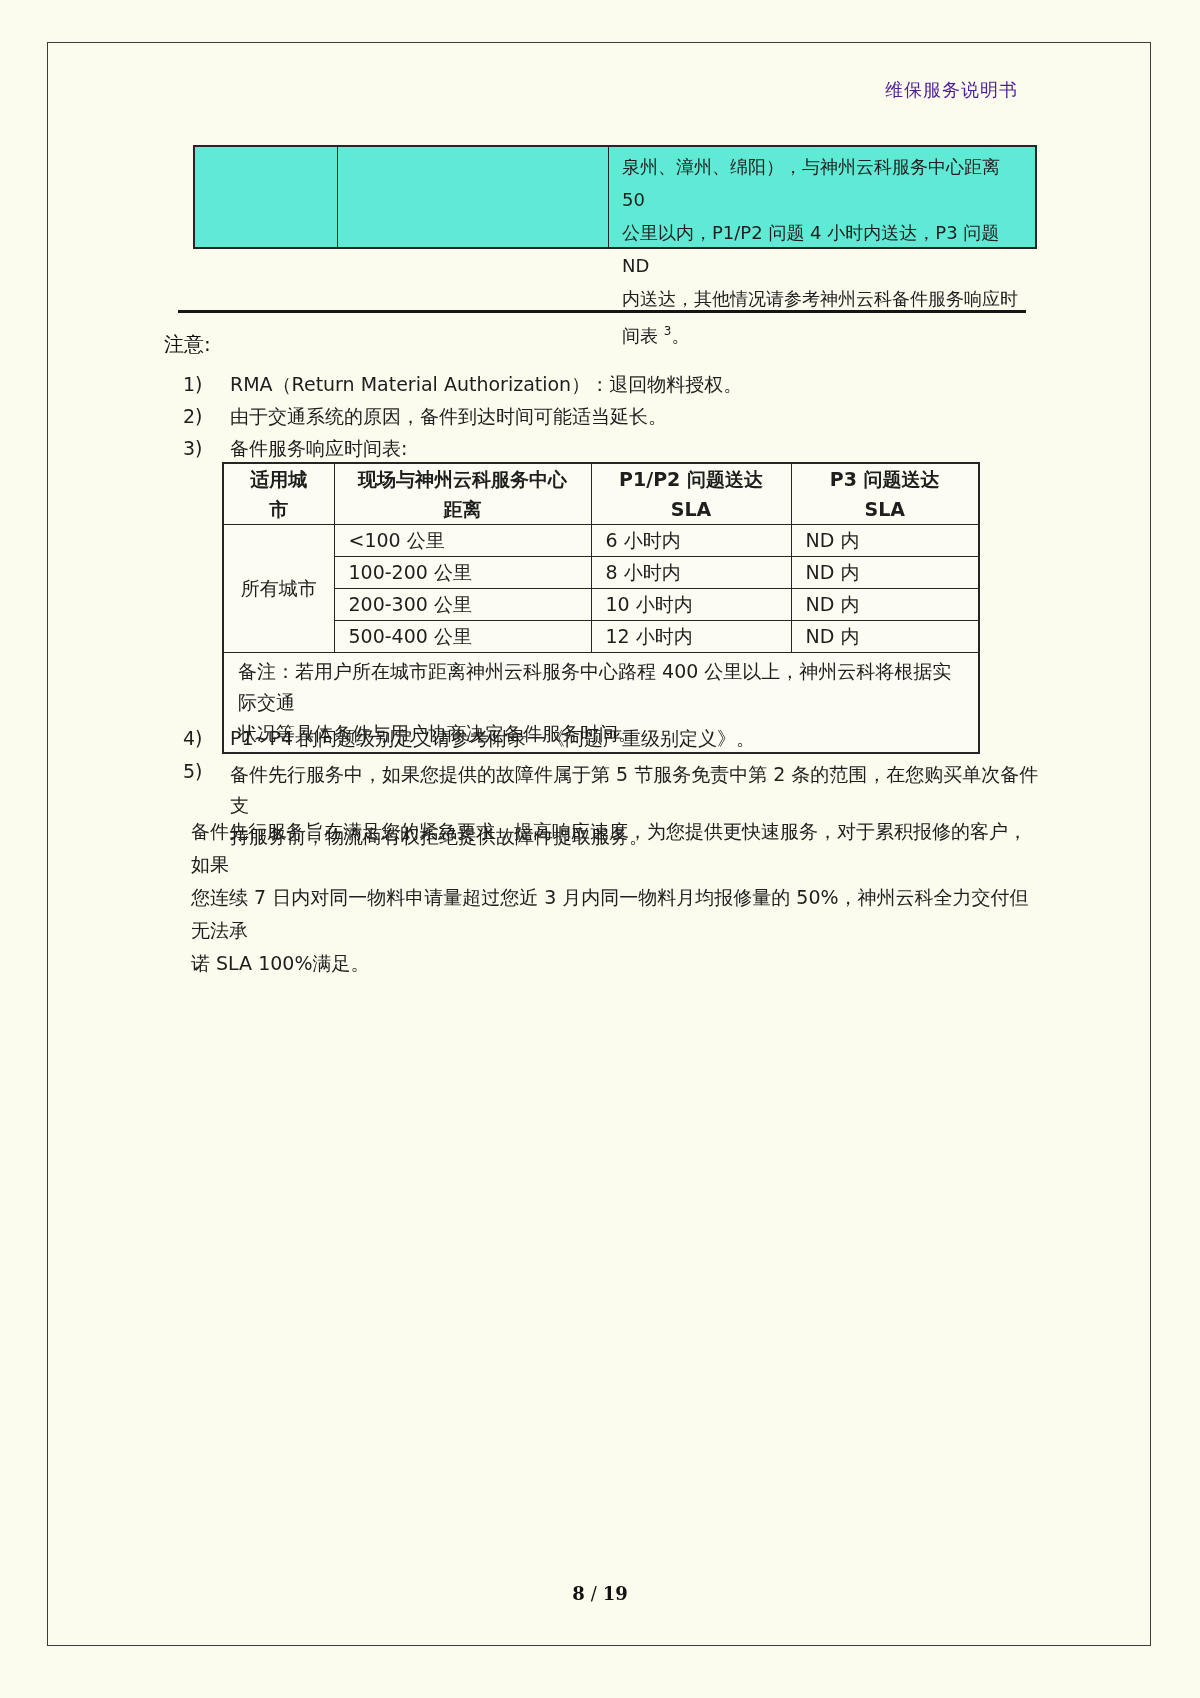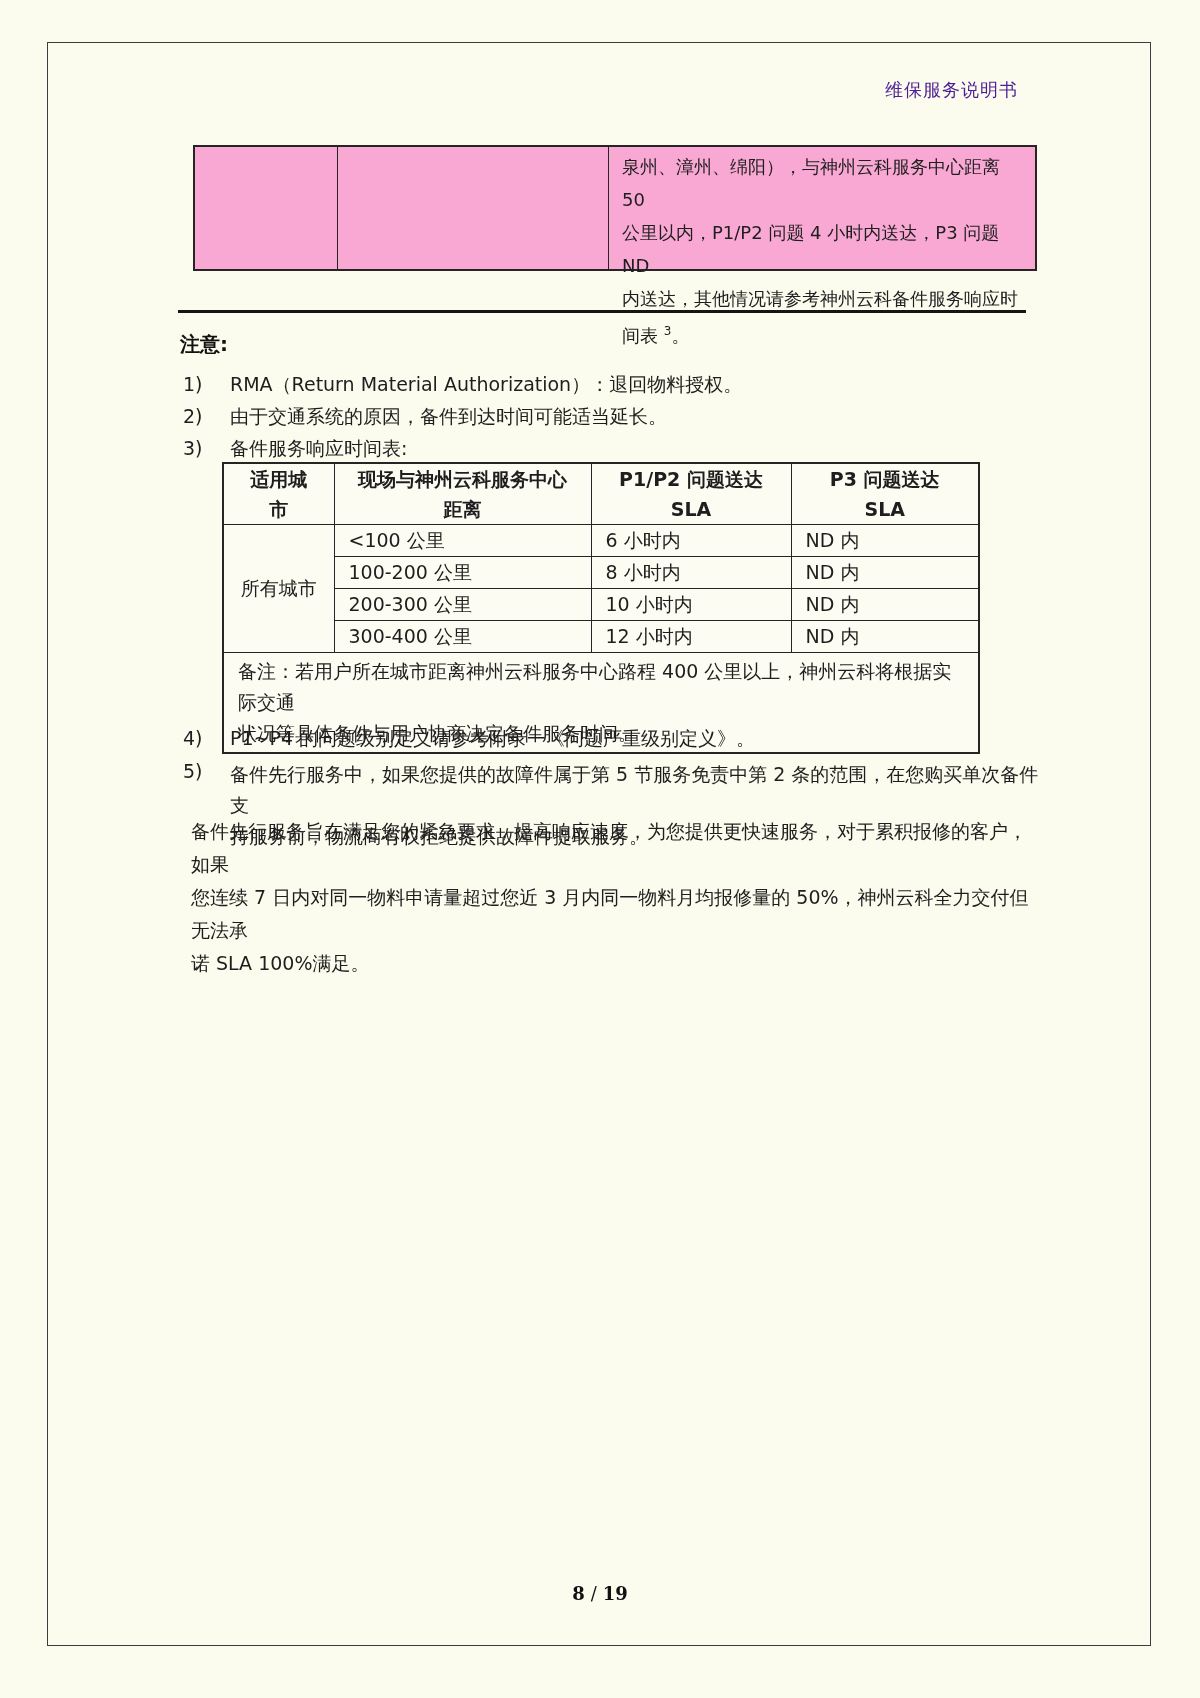--- a/index.html
+++ b/index.html
@@ -12,33 +12,33 @@
     position:absolute;left:47px;top:42px;width:1104px;height:1604px;
     border:1.5px solid #3d3d3d;box-sizing:border-box;
   }
   .doc-header{
     position:absolute;left:700px;top:78px;width:318px;
     text-align:right;font-family:"DejaVu Serif","Liberation Serif",serif;
     font-size:18px;color:#4c1d95;letter-spacing:1px;
   }
   
   .top-table{
-    position:absolute;left:193px;top:145px;width:844px;height:126px;
-    border:2px solid #252525;box-sizing:border-box;display:flex;background:#f9a8d4;
+    position:absolute;left:193px;top:145px;width:844px;height:104px;
+    border:2px solid #252525;box-sizing:border-box;display:flex;background:#5eead4;
   }
   .tt-cell{box-sizing:border-box;height:100%;}
   .tt-c1{width:143px;border-right:1.5px solid #252525;}
   .tt-c2{width:271px;border-right:1.5px solid #252525;}
   .tt-c3{flex:1;padding:3px 12px 0 13px;font-size:18px;line-height:33px;}
   .tt-c3 sup{font-size:12px;}
   .separator-line{
     position:absolute;left:178px;top:310px;width:848px;height:3px;background:#151515;
   }
   .notes-heading{
-    position:absolute;left:180px;top:331px;font-size:20px;font-weight:bold;color:#111;
+    position:absolute;left:164px;top:331px;font-size:20px;font-weight:normal;color:#111;
   }
   .note-item{
     position:absolute;left:183px;width:860px;font-size:19px;line-height:24px;
     display:flex;align-items:flex-start;
   }
   .note-num{display:inline-block;width:47px;flex:0 0 47px;}
   .note-text{flex:1;}
   .ni-1{top:372px;} .ni-2{top:404px;} .ni-3{top:436px;}
   .ni-4{top:726px;} .ni-5{top:759px;}
   .ni-5 .note-text div{line-height:31px;}
@@ -129,21 +129,21 @@
     <td>100-200 公里</td>
     <td>8 小时内</td>
     <td>ND 内</td>
   </tr>
   <tr>
     <td>200-300 公里</td>
     <td>10 小时内</td>
     <td>ND 内</td>
   </tr>
   <tr>
-    <td>300-400 公里</td>
+    <td>500-400 公里</td>
     <td>12 小时内</td>
     <td>ND 内</td>
   </tr>
   <tr>
     <td class="note-cell" colspan="4">
       <div>备注：若用户所在城市距离神州云科服务中心路程 400 公里以上，神州云科将根据实际交通</div>
       <div>状况等具体条件与用户协商决定备件服务时间。</div>
     </td>
   </tr>
 </tbody>

